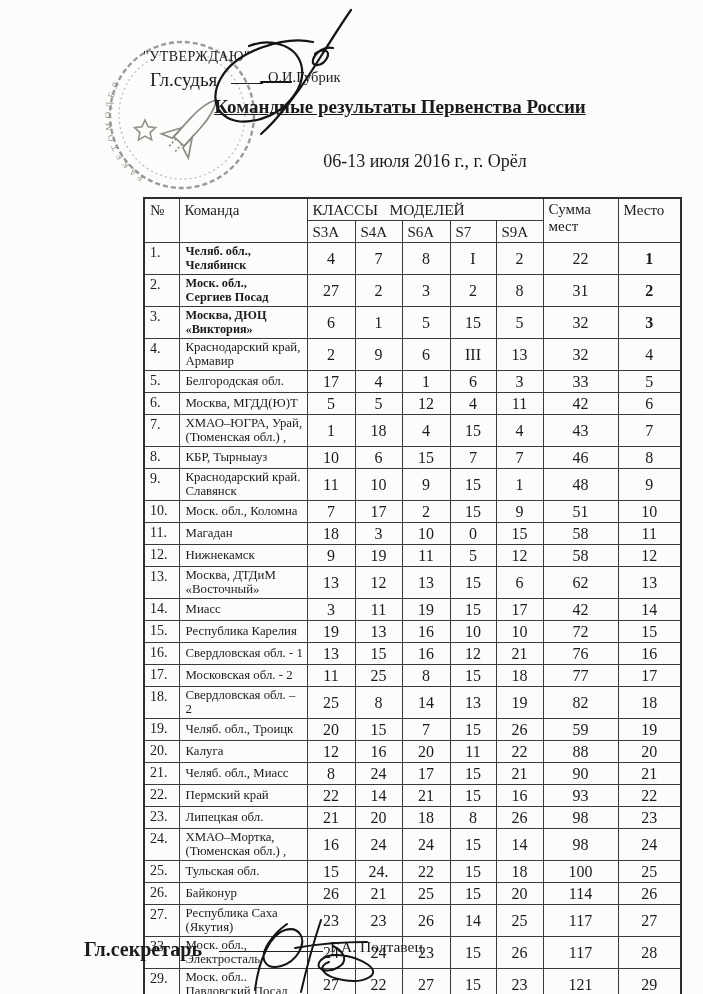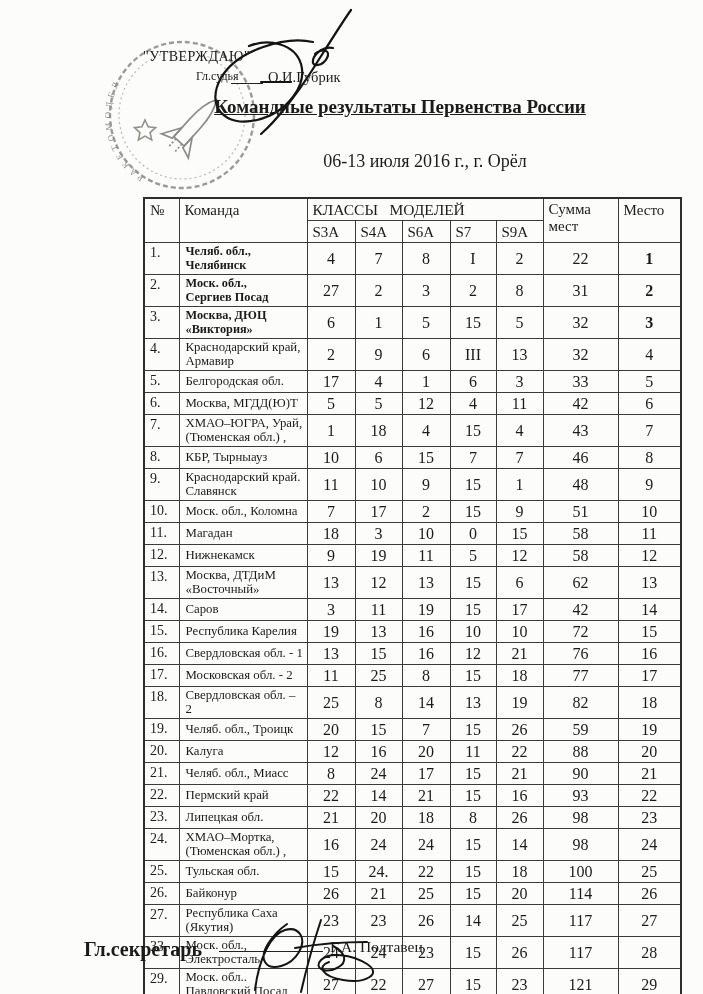--- a/index.html
+++ b/index.html
@@ -4,21 +4,21 @@
 <style>
   html,body { margin:0; padding:0; background:#e8e8e6; }
   .page {
     position:relative; width:703px; height:994px; margin:0 auto;
     background:#fcfcfa; overflow:hidden;
     font-family:"Liberation Serif", serif; color:#1b1b1b;
   }
   
   .stamp-wrap { position:absolute; left:103px; top:38px; width:160px; height:158px; }
   .approve-quote { position:absolute; left:143px; top:49px; font-size:14px; letter-spacing:0.5px; }
-  .approve-role  { position:absolute; left:150px; top:69px; font-size:12px;margin-left:46px; }
+  .approve-role  { position:absolute; left:150px; top:69px; font-size:19px; }
   .approve-line  { position:absolute; left:231px; top:83px; width:32px; border-bottom:1.6px solid #222; }
   .approve-name  { position:absolute; left:268px; top:69px; font-size:14.5px; }
   .sig-top { position:absolute; left:165px; top:2px; width:220px; height:150px; }
   .title-block { position:absolute; left:150px; top:95px; width:500px; text-align:center;text-decoration:underline; }
   .title-line { font-size:19px; font-weight:bold; line-height:24px; }
   .date-line { position:absolute; left:175px; top:151px; width:500px; text-align:center; font-size:18px; }
   
   .tbl-wrap { position:absolute; left:143px; top:197px; }
   table.results { border-collapse:collapse; table-layout:fixed; width:537px; background:transparent; }
   table.results th, table.results td { border:1.6px solid #3b3b3b; padding:1px 2px; overflow:hidden; }
@@ -262,21 +262,21 @@
             <td class="c-val">13</td>
             <td class="c-val">12</td>
             <td class="c-val">13</td>
             <td class="c-val">15</td>
             <td class="c-val">6</td>
             <td class="c-val">62</td>
             <td class="c-val c-place">13</td>
           </tr>
           <tr>
             <td class="c-num">14.</td>
-            <td class="c-team">Саров</td>
+            <td class="c-team">Миасс</td>
             <td class="c-val">3</td>
             <td class="c-val">11</td>
             <td class="c-val">19</td>
             <td class="c-val">15</td>
             <td class="c-val">17</td>
             <td class="c-val">42</td>
             <td class="c-val c-place">14</td>
           </tr>
           <tr>
             <td class="c-num">15.</td>

